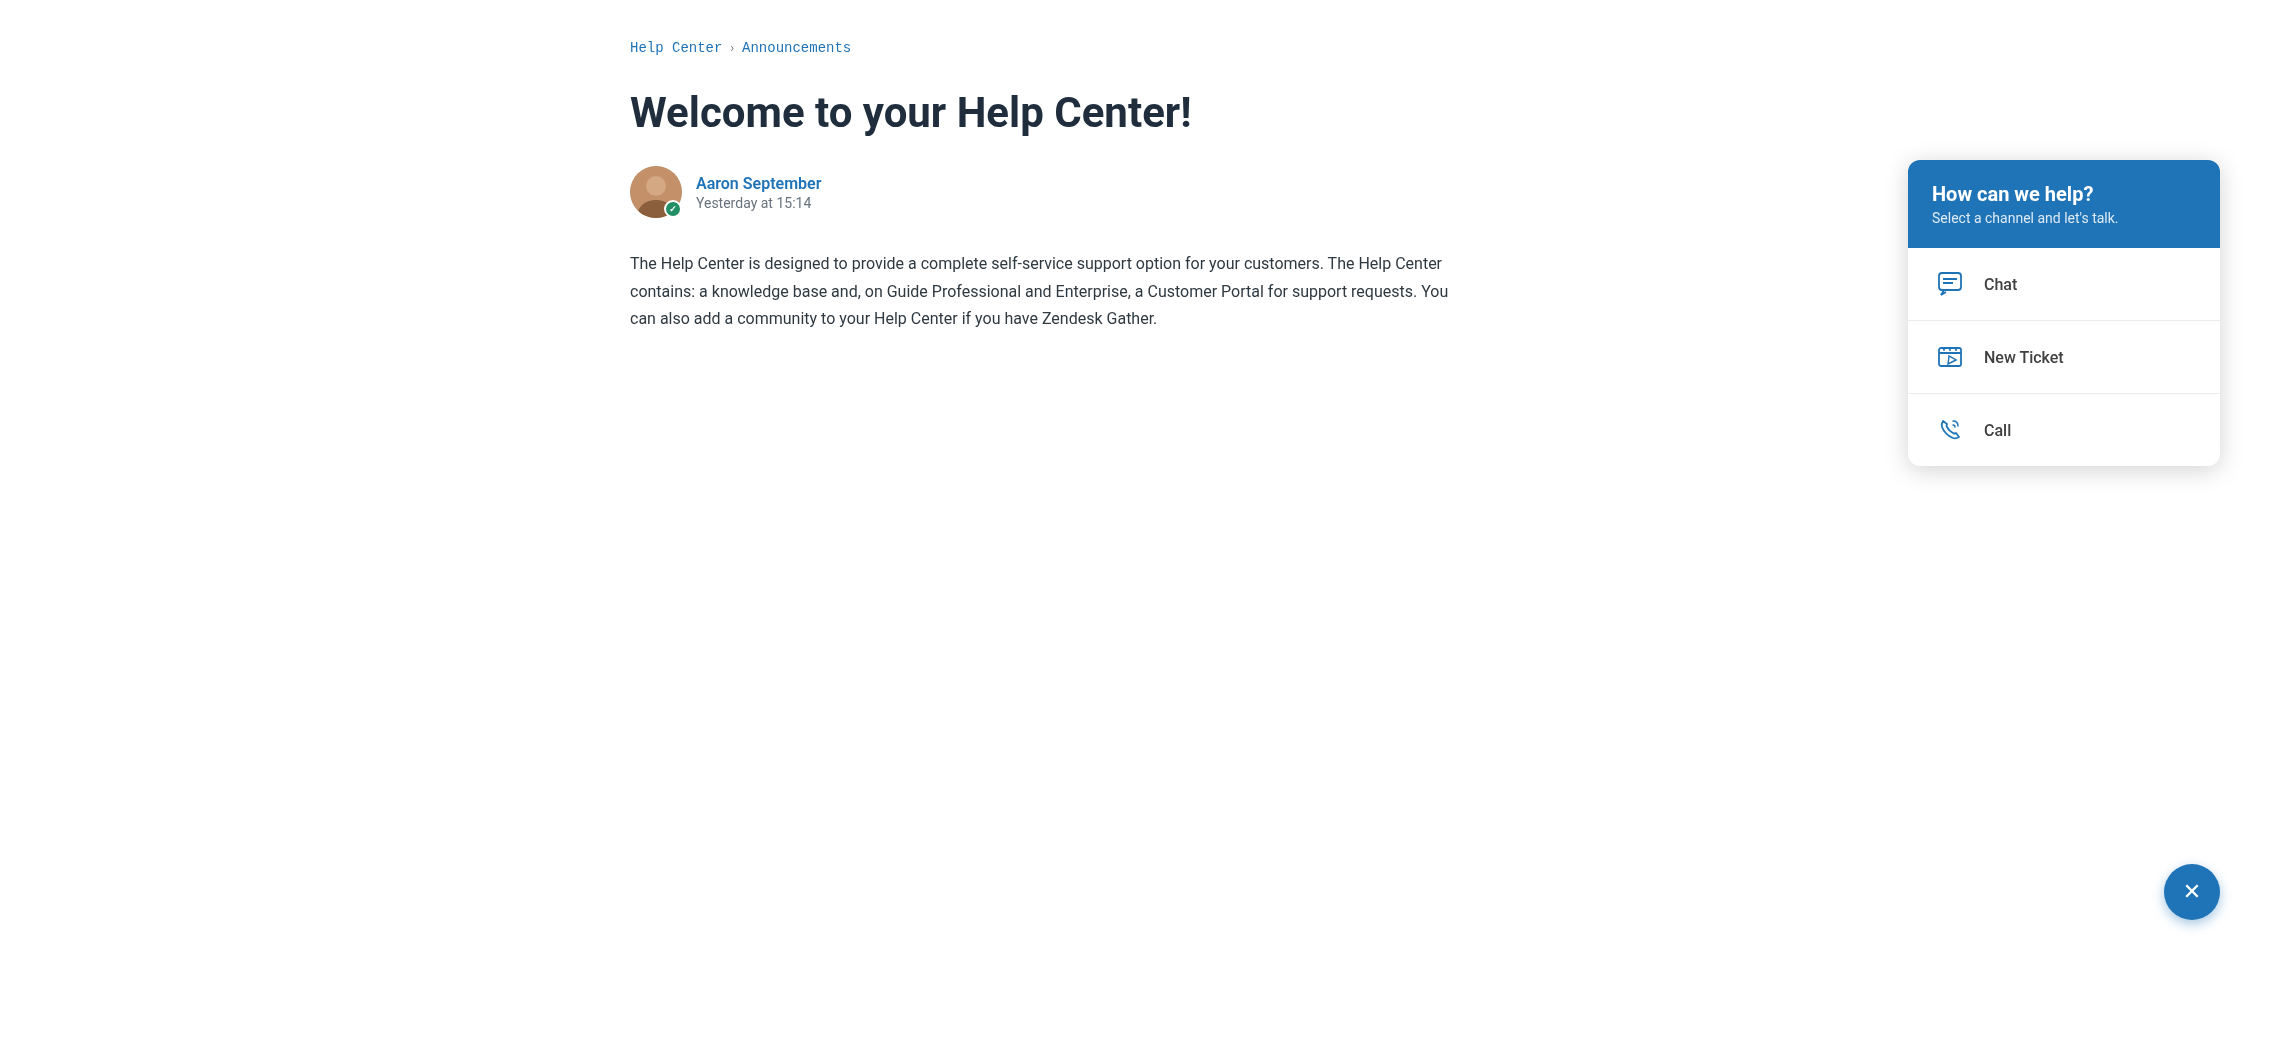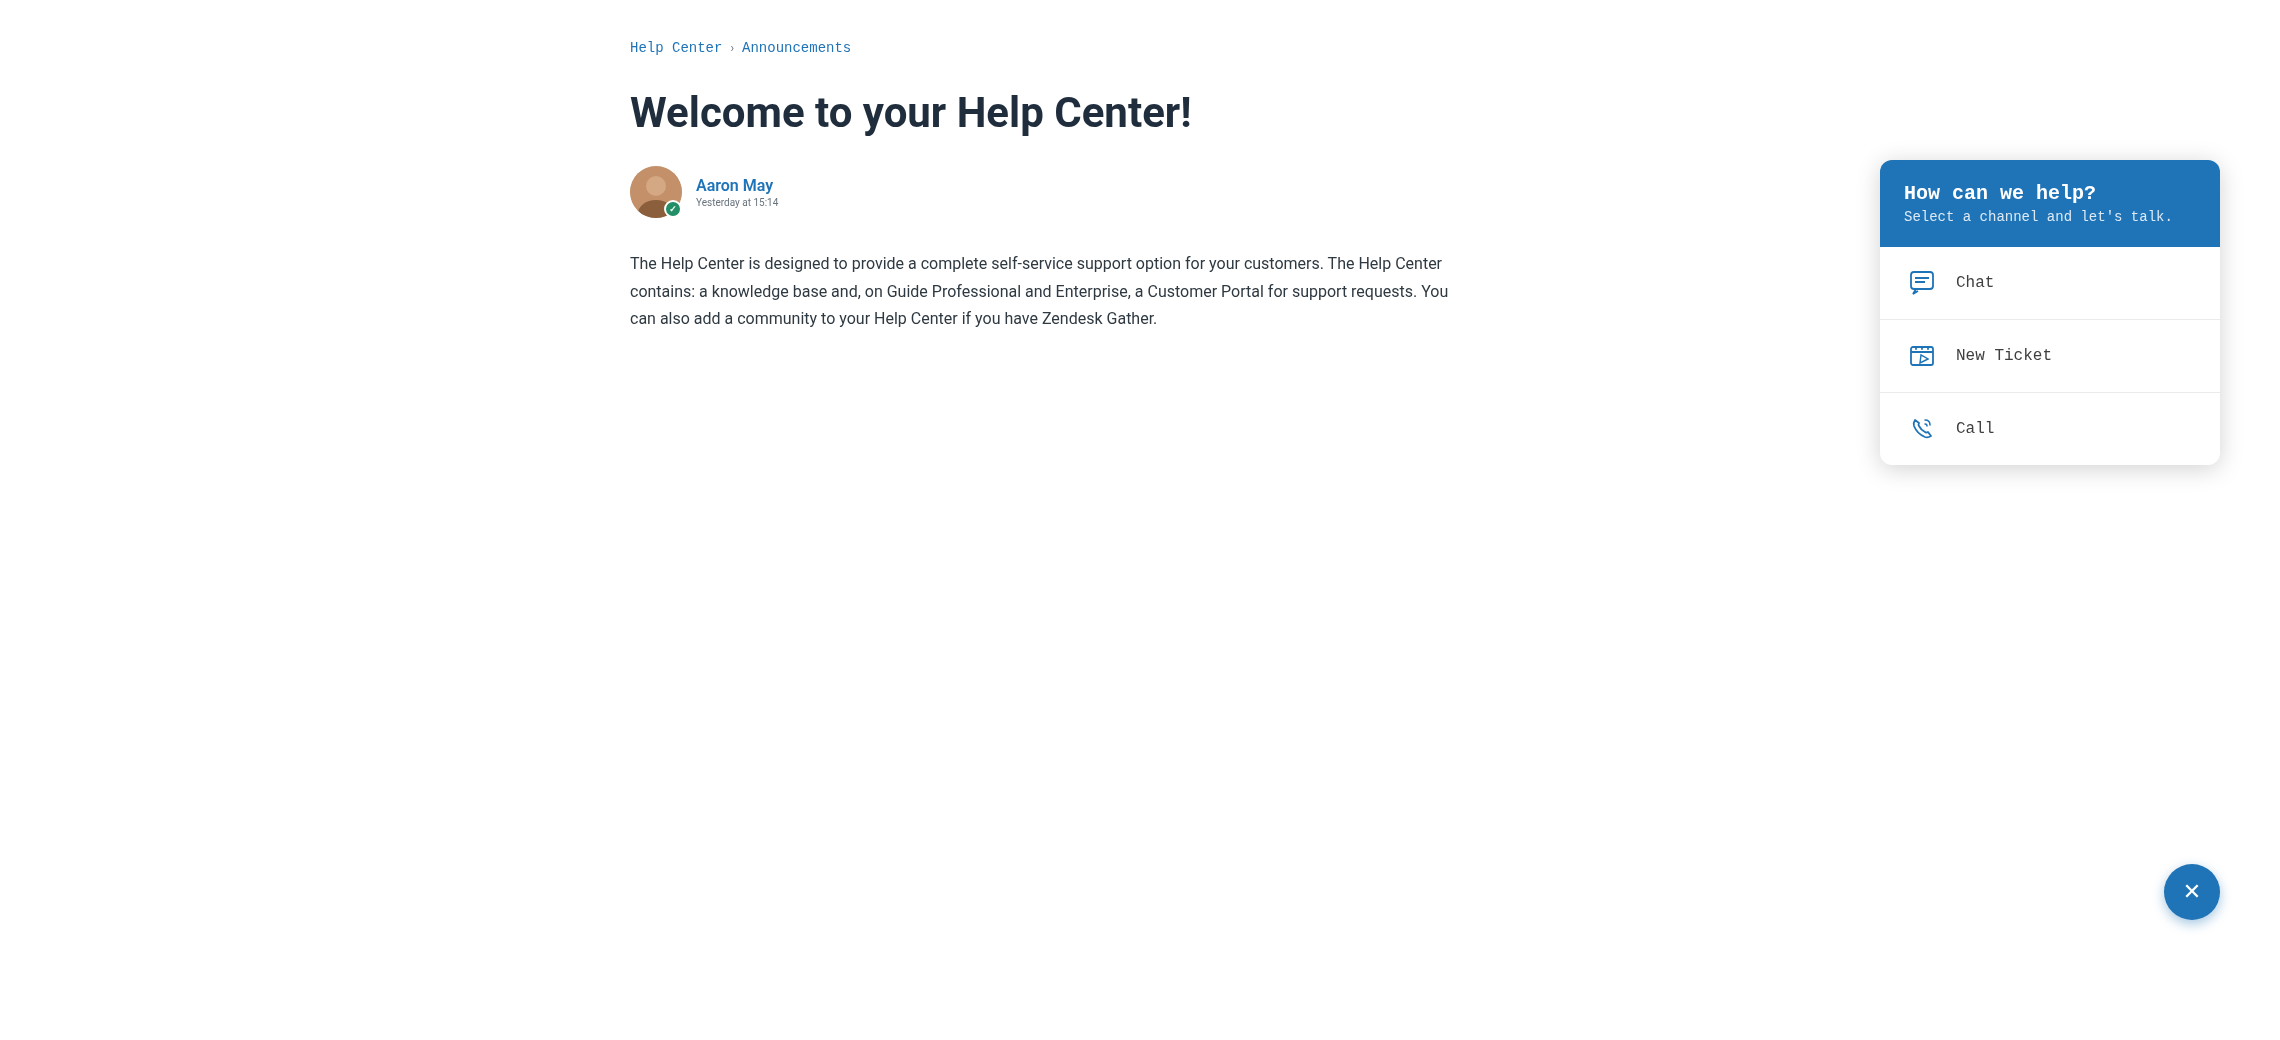--- a/index.html
+++ b/index.html
@@ -80,41 +80,40 @@
     }
     .author-info {}
     .author-name {
       color: #1f73b7;
       font-size: 16px;
       font-weight: 600;
       cursor: pointer;
     }
     .author-date {
       color: #68737d;
-      font-size: 10px;
+      font-size: 14px;
       margin-top: 2px;
     }
     .article-body {
       font-size: 16px;
       line-height: 1.7;
       color: #2f3941;
       max-width: 820px;
     }
     .article-body p {
       margin-bottom: 24px;
     }
 
     
     .widget-container {
       position: fixed;
       right: 60px;
       top: 160px;
-      width: 340px;
+      width: 312px;
       z-index: 1000;
-      font-family: Liberation Mono, monospace;
     }
     .widget-panel {
       background: #fff;
       border-radius: 12px;
       box-shadow: 0 4px 24px rgba(0,0,0,0.18);
       overflow: hidden;
     }
     .widget-header {
       background: #1f73b7;
       padding: 22px 24px;
@@ -205,21 +204,21 @@
           <circle cx="26" cy="26" r="26" fill="#c4906a"></circle>
           <circle cx="26" cy="20" r="10" fill="#d4a882"></circle>
           <ellipse cx="26" cy="48" rx="18" ry="14" fill="#8b5e3c"></ellipse>
         </svg>
       </div>
       <div class="avatar-badge">
         <span class="avatar-badge-icon">✓</span>
       </div>
     </div>
     <div class="author-info">
-      <div class="author-name">Aaron May</div>
+      <div class="author-name">Aaron September</div>
       <div class="author-date">Yesterday at 15:14</div>
     </div>
   </div>
 
   <div class="article-body">
     <p>The Help Center is designed to provide a complete self-service support option for your customers. The Help Center contains: a knowledge base and, on Guide Professional and Enterprise, a Customer Portal for support requests. You can also add a community to your Help Center if you have Zendesk Gather.</p>
   </div>
 </div>
 
 <div class="widget-container">

